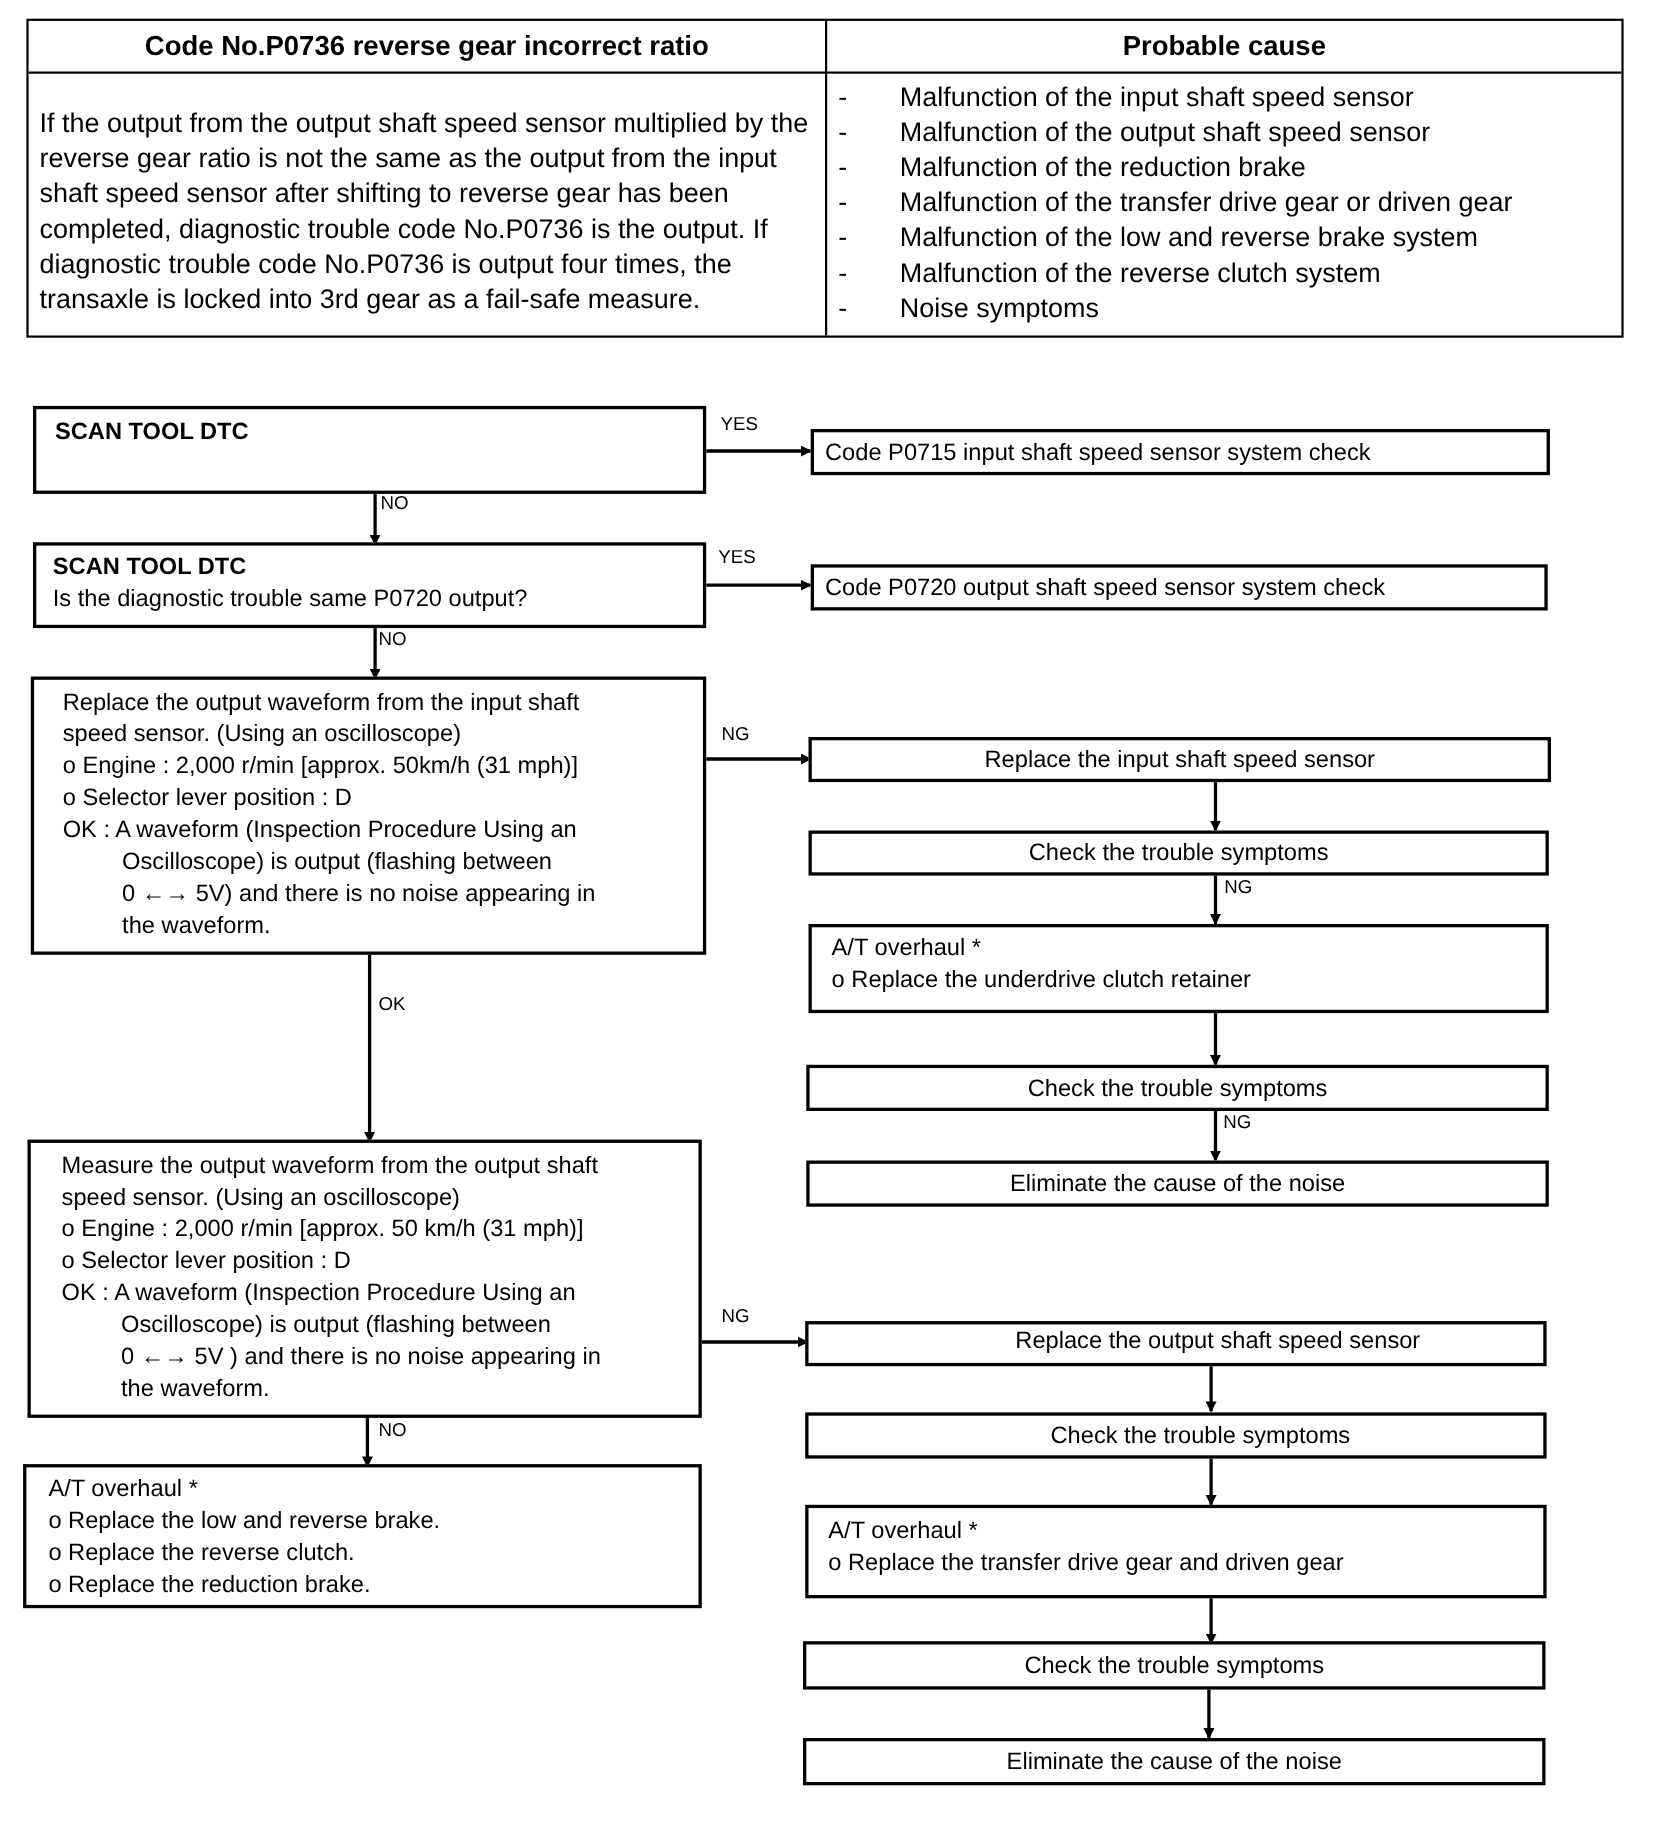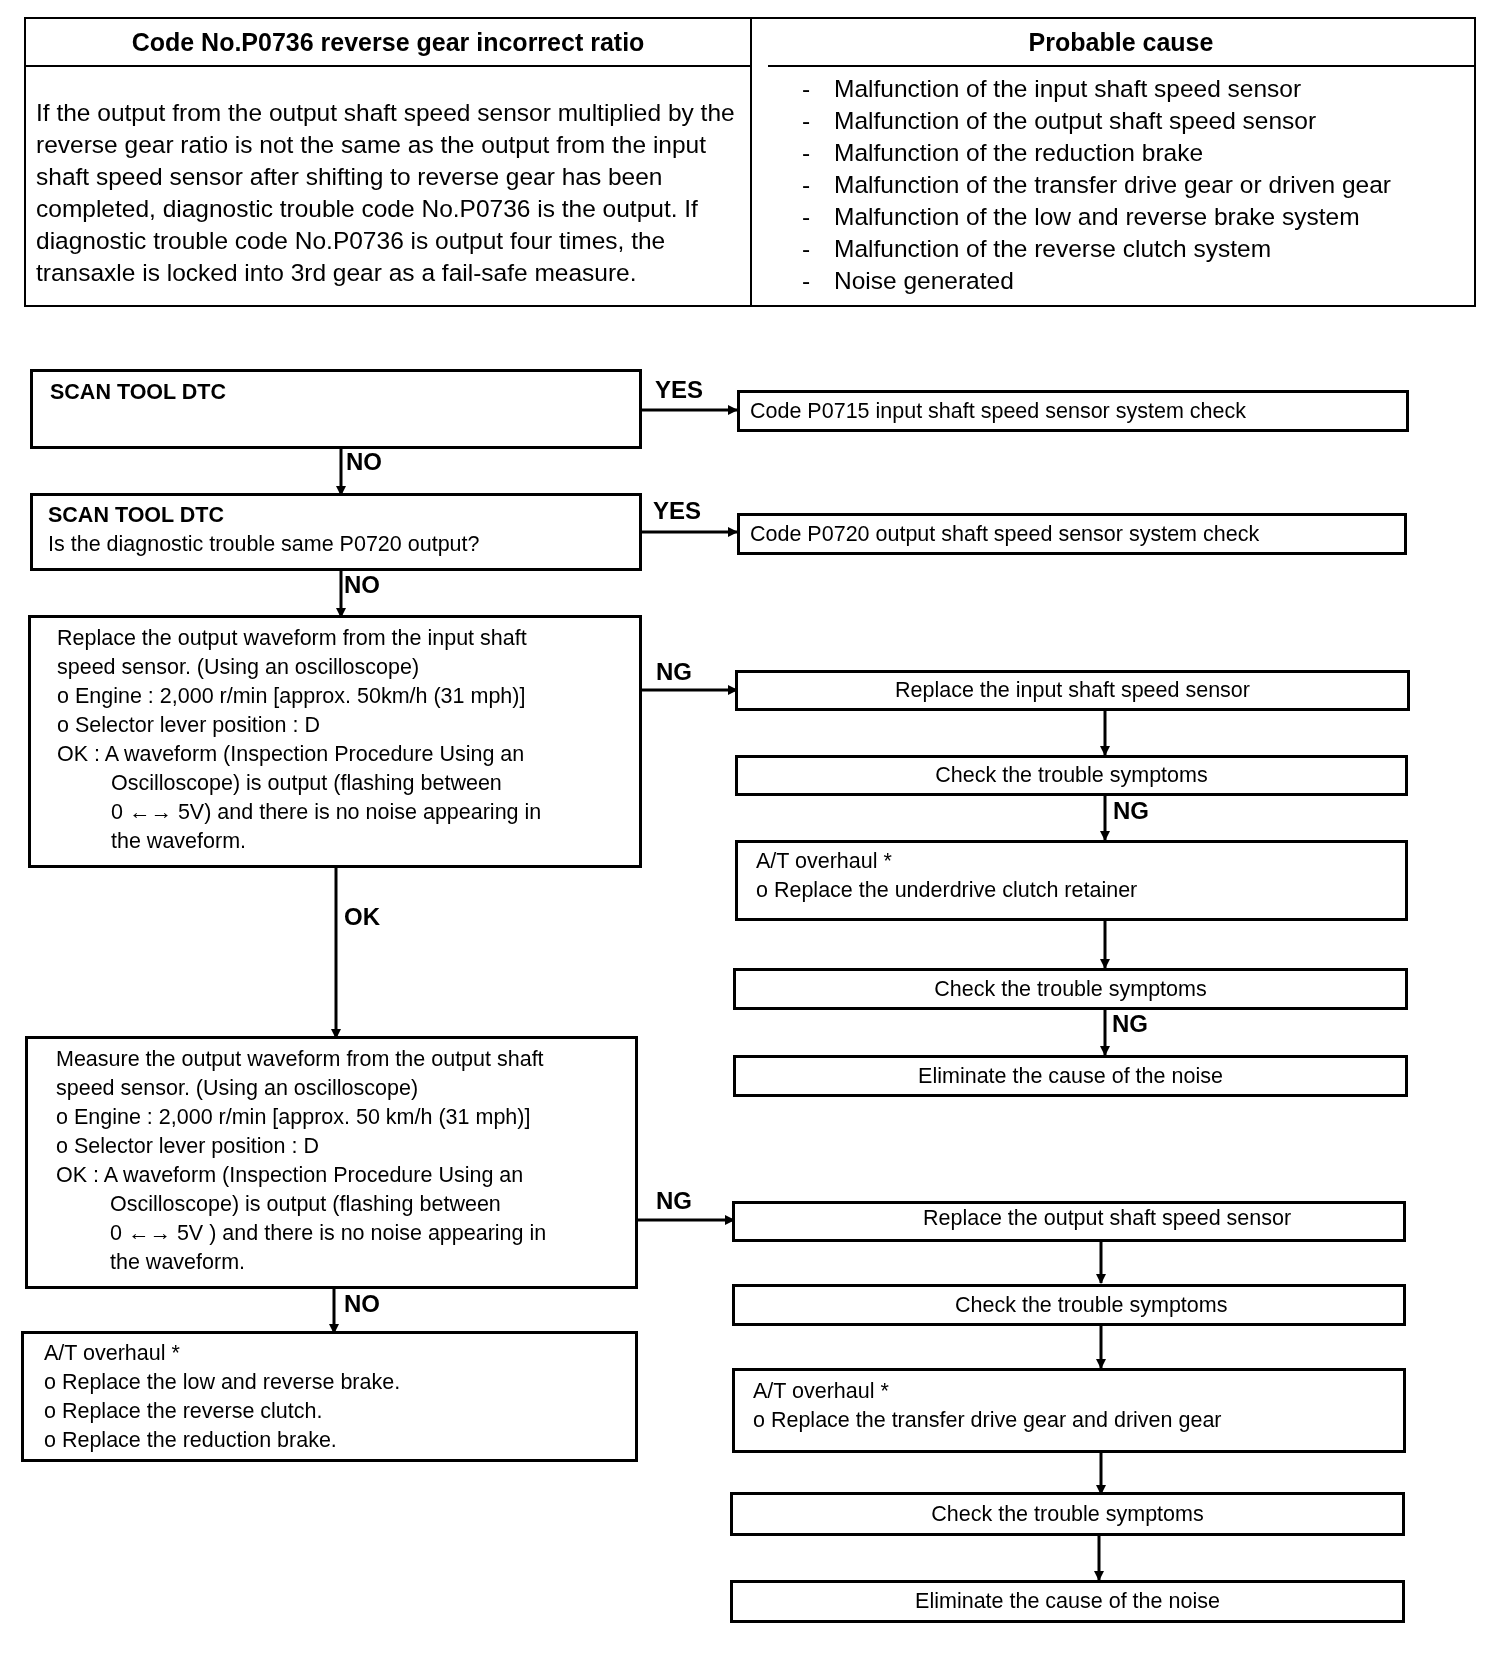--- a/index.html
+++ b/index.html
@@ -2,33 +2,33 @@
 <html><head>
 <meta charset="utf-8">
 <style>
   html, body { margin:0; padding:0; background:#ffffff; }
   body { width:1504px; height:1664px; position:relative; overflow:hidden;
          font-family:"Liberation Sans", sans-serif; color:#000; }
   .abs { position:absolute; box-sizing:border-box; }
   
   .tbl { left:24px; top:17px; width:1452px; height:290px; border:2px solid #000;padding-left:16px; }
   .tbl .col-l { position:absolute; left:0; top:0; width:724px; height:100%; border-right:2px solid #000; }
-  .tbl .col-r { position:absolute; left:742px; top:0; right:0; height:100%;text-align:center; }
+  .tbl .col-r { position:absolute; left:726px; top:0; right:0; height:100%; }
   .tbl .hdr { height:46px; border-bottom:2px solid #000; display:flex; align-items:center; justify-content:center;
               font-weight:bold; font-size:25px; }
   .tbl .desc { padding:6px 10px 0 10px; font-size:24.5px; line-height:32px;margin-top:24px; }
   .tbl .causes { list-style:none; margin:0; padding:6px 0 0 10px; font-size:24.5px; line-height:32px; }
   .tbl .causes li { display:flex; }
   .tbl .causes .dash { width:56px; }
   
   .box { border:3px solid #000; background:#fff; font-size:21.5px; line-height:29px; }
   .box.center { display:flex; align-items:center; justify-content:center; }
   .box.left { display:flex; align-items:center; padding-left:10px; }
   .box .bold { font-weight:bold; }
-  .lbl { font-size:24px;font-weight:bold; }
+  .lbl { font-size:17px; }
   .indent { padding-left:54px; }
   svg.lines { position:absolute; left:0; top:0; }
 </style>
 </head>
 <body>
 
 <div class="abs tbl">
   <div class="col-l">
     <div class="hdr">Code No.P0736 reverse gear incorrect ratio</div>
     <div class="desc">If the output from the output shaft speed sensor multiplied by the reverse gear ratio is not the same as the output from the input shaft speed sensor after shifting to reverse gear has been completed, diagnostic trouble code No.P0736 is the output.  If diagnostic trouble code No.P0736 is output four times, the transaxle is locked into 3rd gear as a fail-safe measure.</div>
@@ -55,21 +55,21 @@
       <li>
           <span class="dash">-</span>
           <span>Malfunction of the low and reverse brake system</span>
         </li>
       <li>
           <span class="dash">-</span>
           <span>Malfunction of the reverse clutch system</span>
         </li>
       <li>
           <span class="dash">-</span>
-          <span>Noise generated</span>
+          <span>Noise symptoms</span>
         </li>
     </ul>
   </div>
 </div>
 
 <svg class="lines" width="1504" height="1664">
   <defs>
     <marker id="ah" markerWidth="10" markerHeight="10" refX="9" refY="5" orient="auto" markerUnits="userSpaceOnUse">
       <path d="M0,0 L10,5 L0,10 z" fill="#000"></path>
     </marker>

